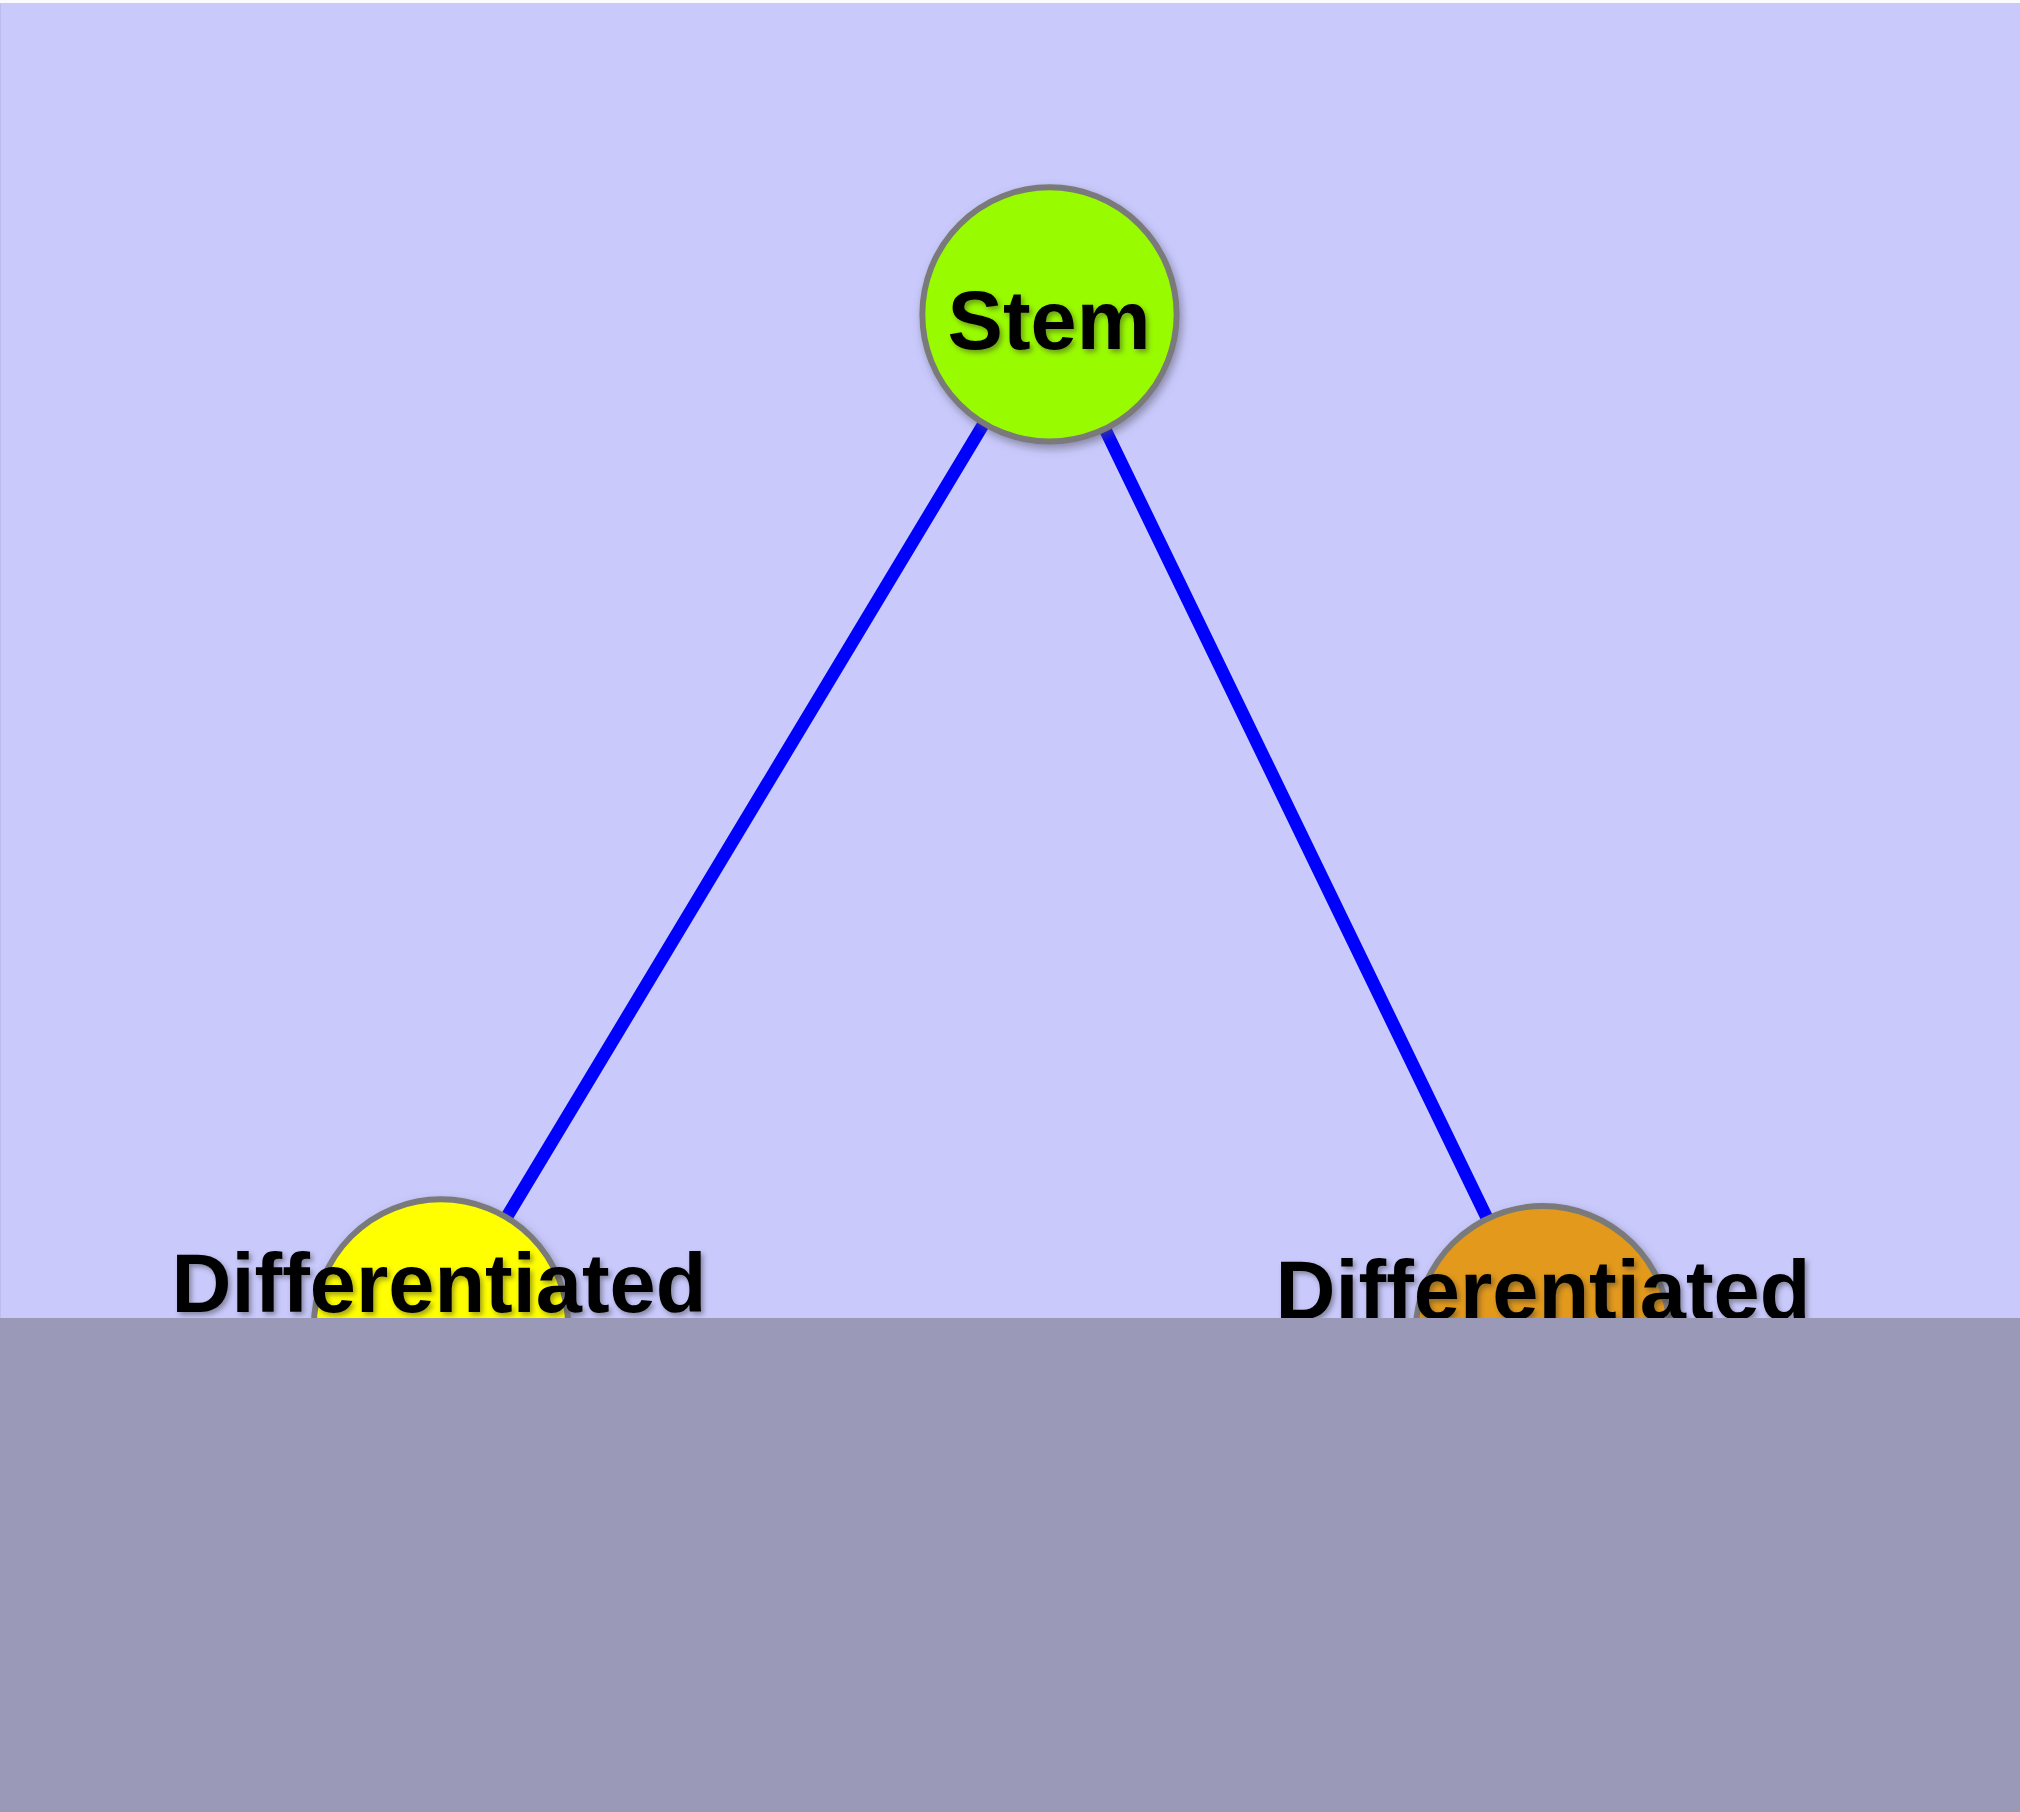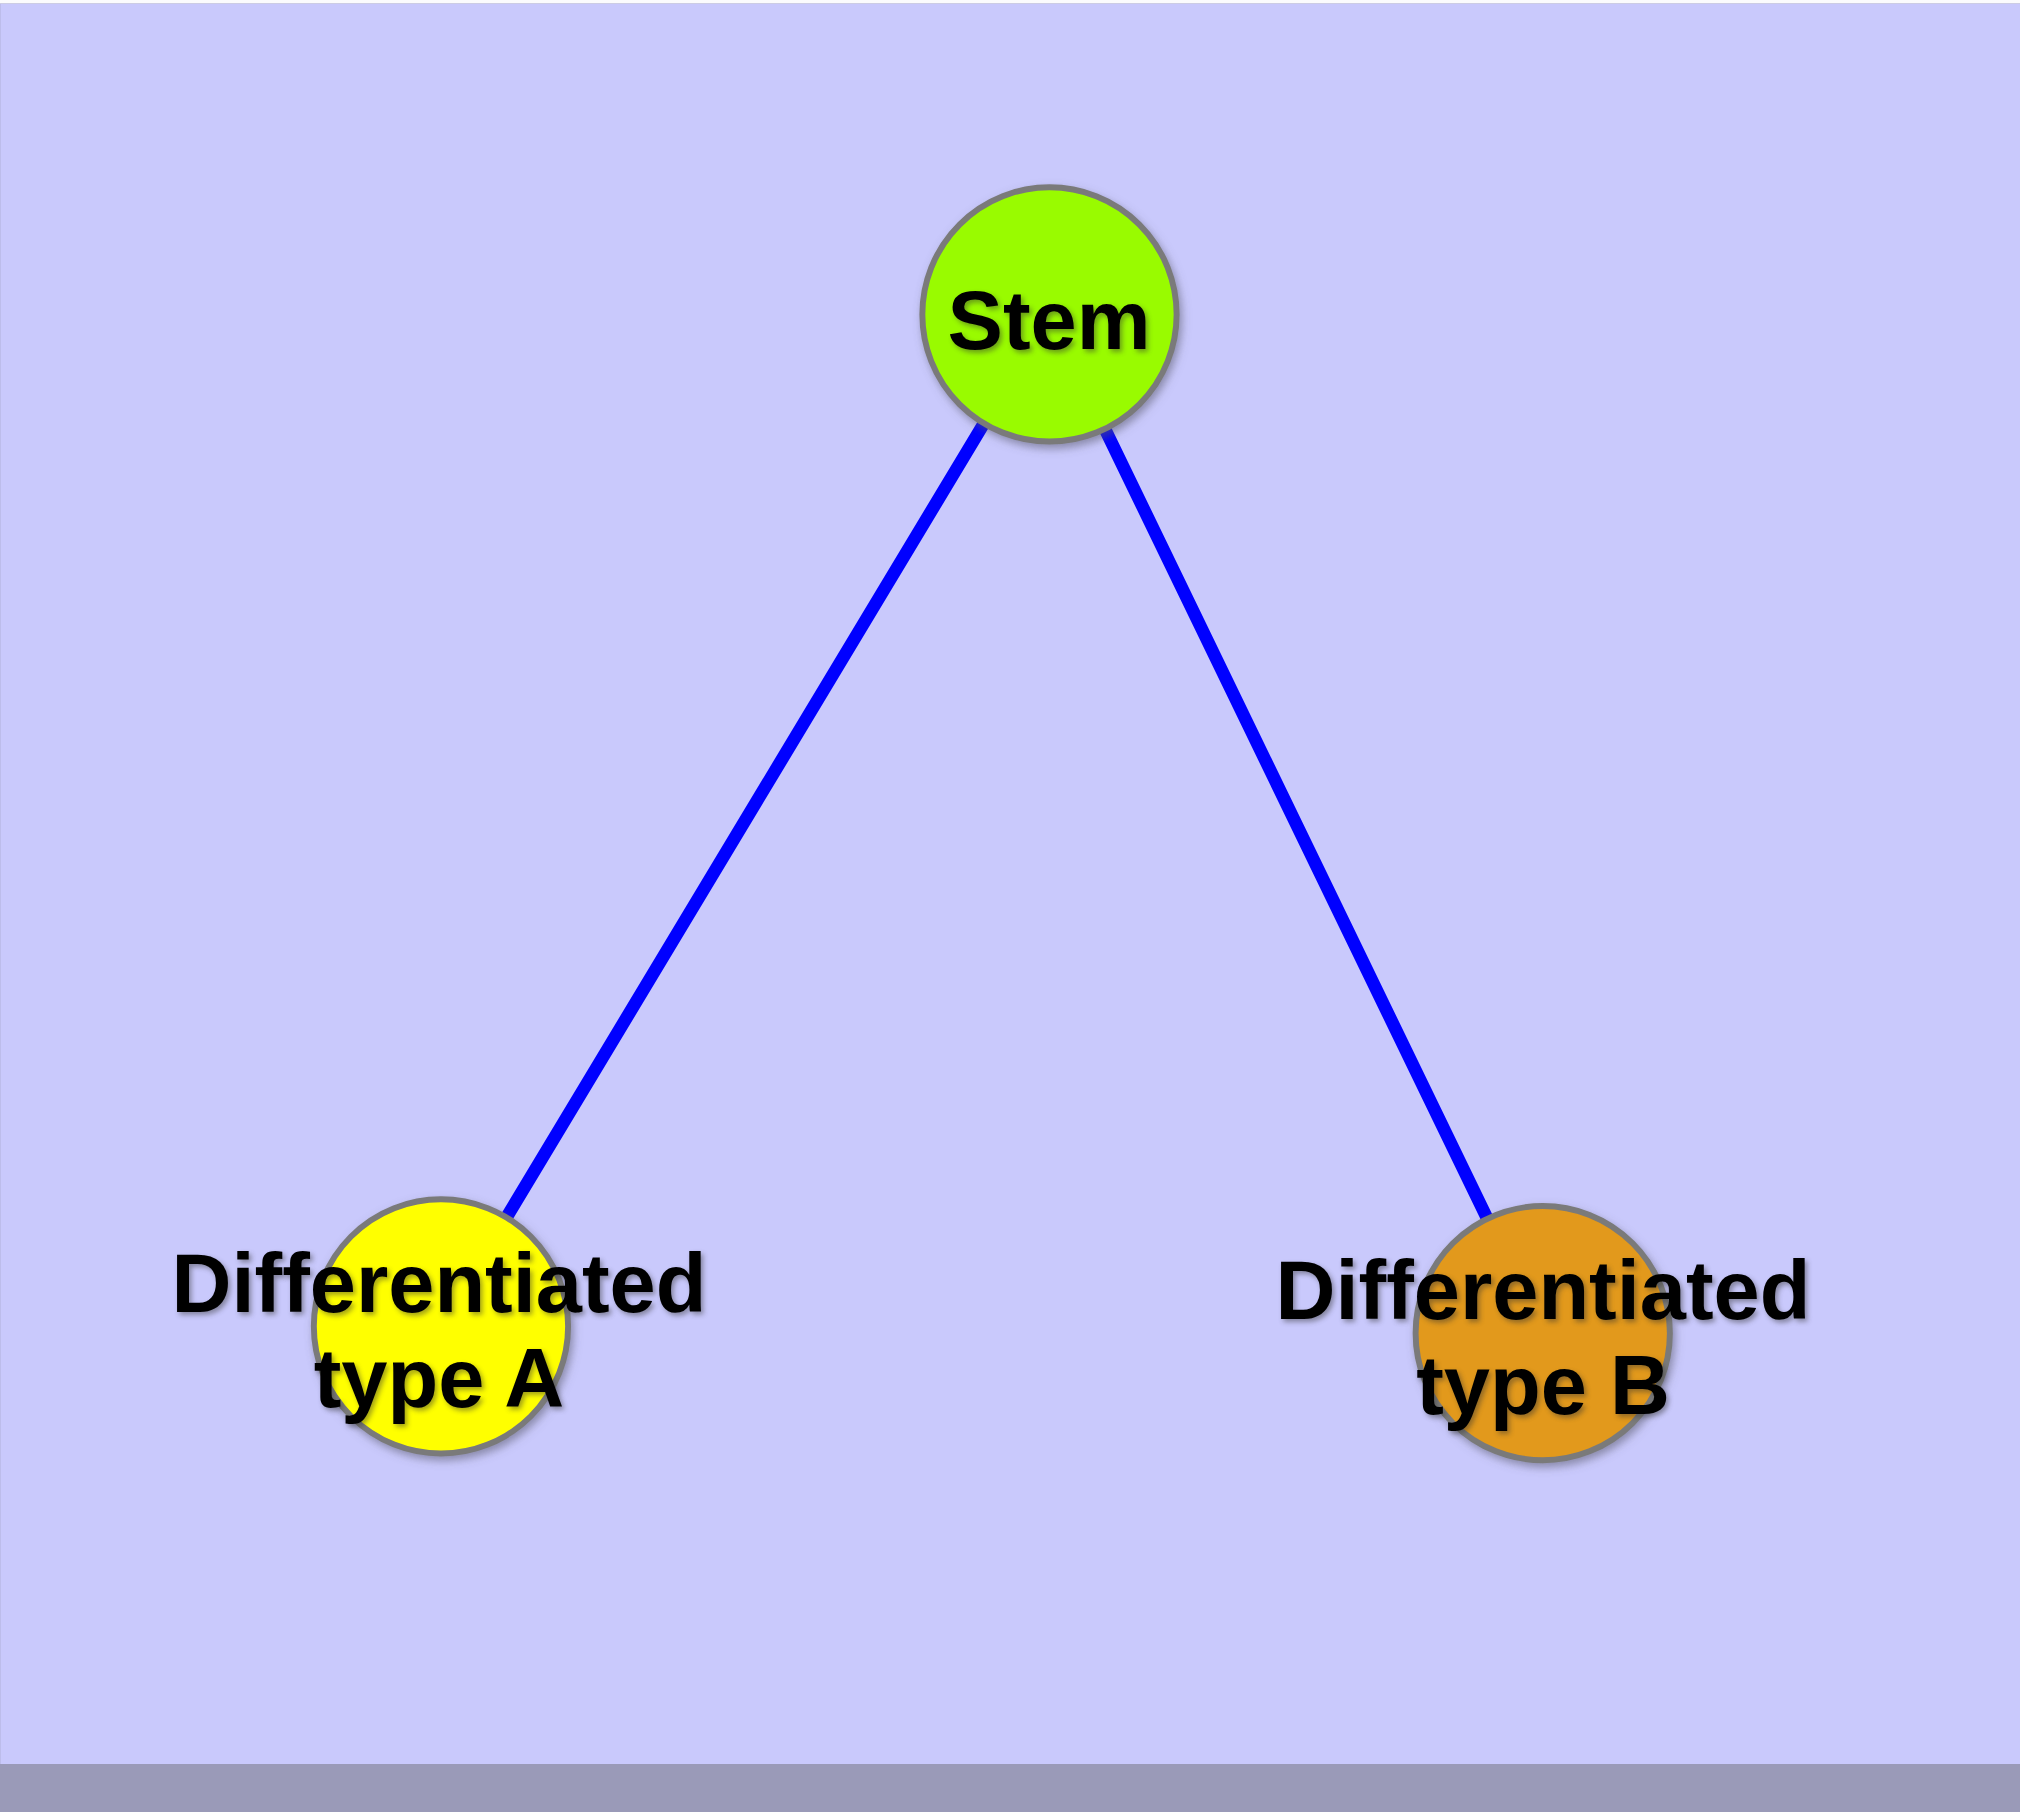--- a/index.html
+++ b/index.html
@@ -3,21 +3,21 @@
 <meta charset="utf-8">
 <style>
   html, body {
     margin: 0;
     padding: 0;
     background: #9a9ab8;
   }
   .stage {
     position: relative;
     width: 2021px;
-    height: 1764px;
+    height: 1318px;
     overflow: hidden;
     font-family: "Liberation Sans", sans-serif;
   }
   .stage svg {
     position: absolute;
     left: 0;
     top: 0;
     display: block;
   }
   .edge {

